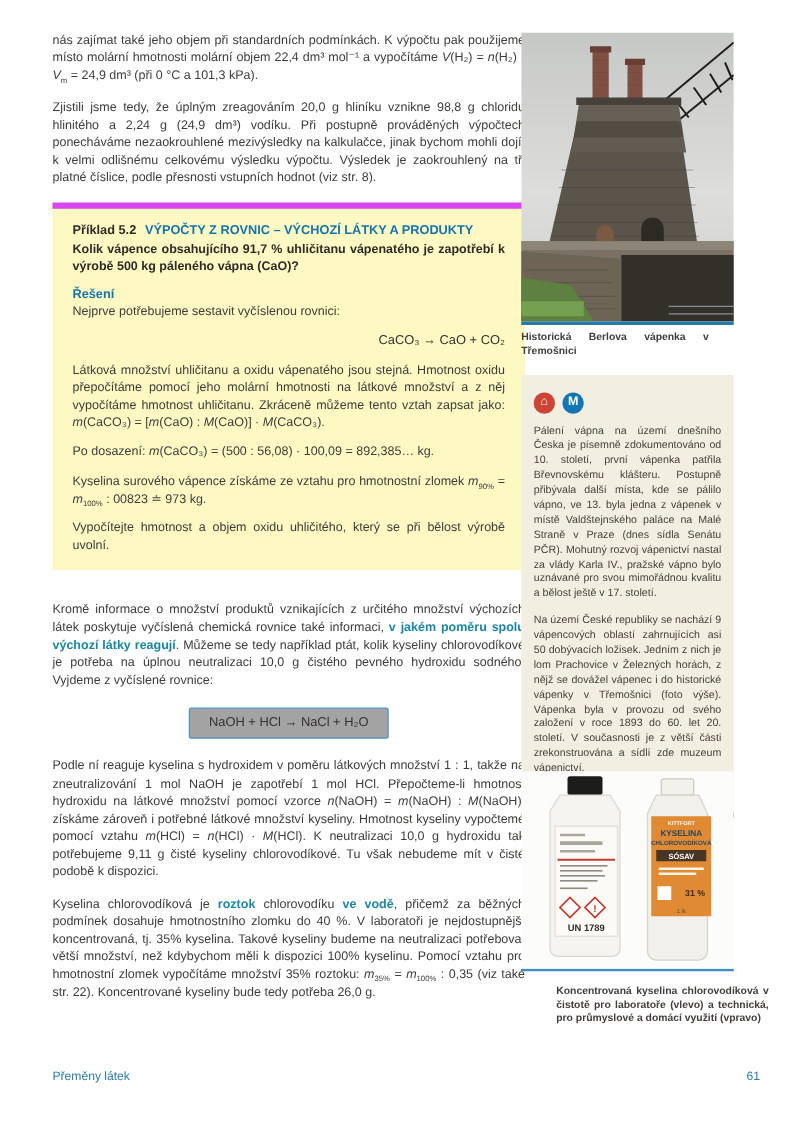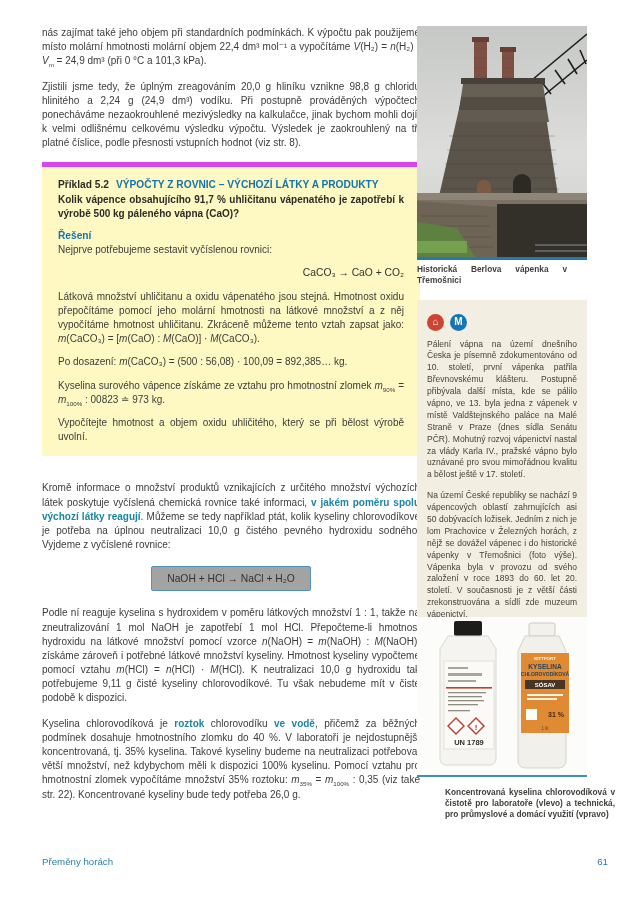--- a/index.html
+++ b/index.html
@@ -230,17 +230,17 @@
         <rect x="109" y="92" width="11" height="11" fill="#fdfdfa"></rect>
         <text x="139" y="100" font-size="7" fill="#3b2a18" text-anchor="middle" font-weight="bold">31 %</text>
         <text x="128" y="113" font-size="4.6" fill="#5c4a34" text-anchor="middle">1 lit</text>
       </svg>
       <div class="photo-strip-blue"></div>
     </div>
     <div class="caption caption-2">Koncentrovaná kyselina chlorovodíková v čistotě pro laboratoře (vlevo) a technická, pro průmyslové a domácí využití (vpravo)</div>
   </div>
 
   <div class="footer">
-    <span>Přeměny horách</span>
+    <span>Přeměny látek</span>
     <span>61</span>
   </div>
 
 </div>
 
 </body></html>

